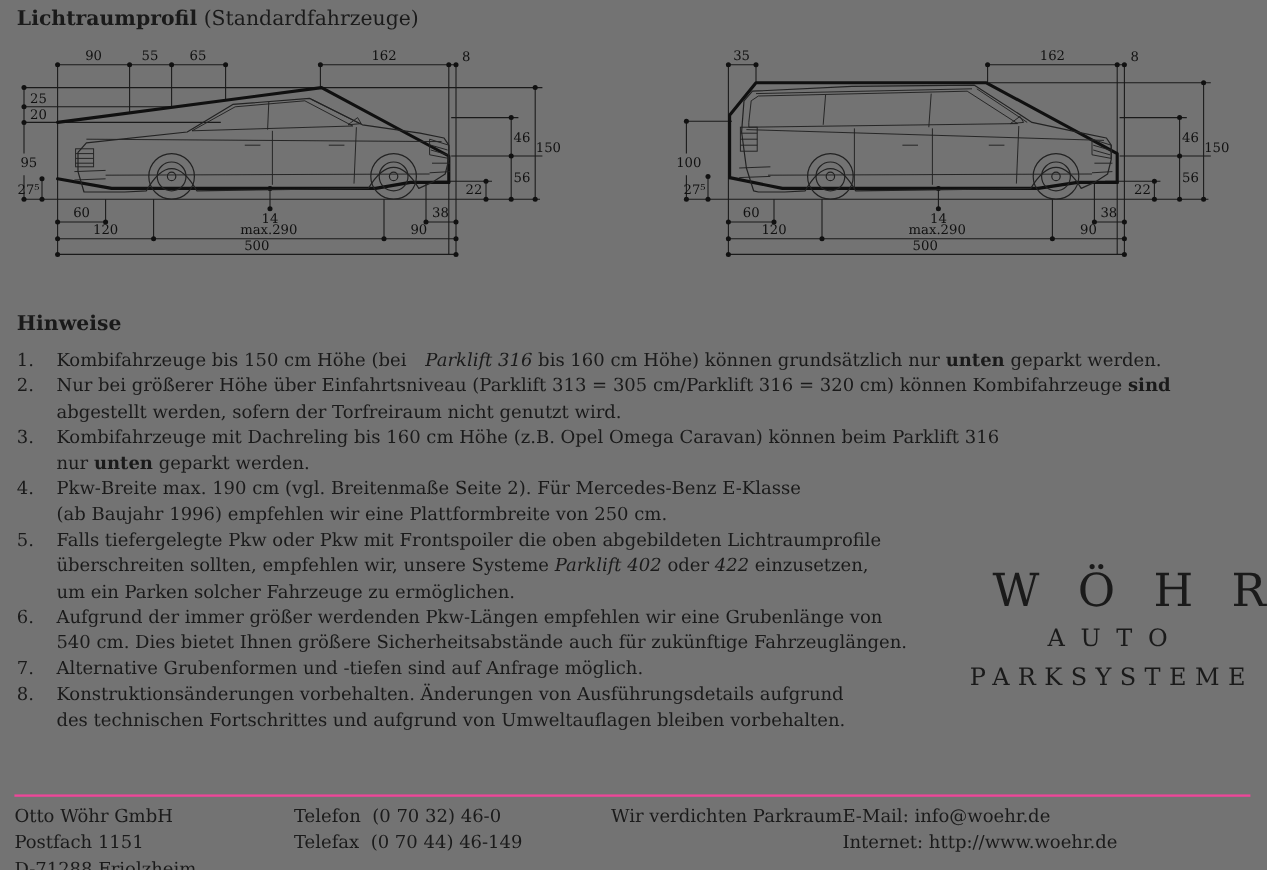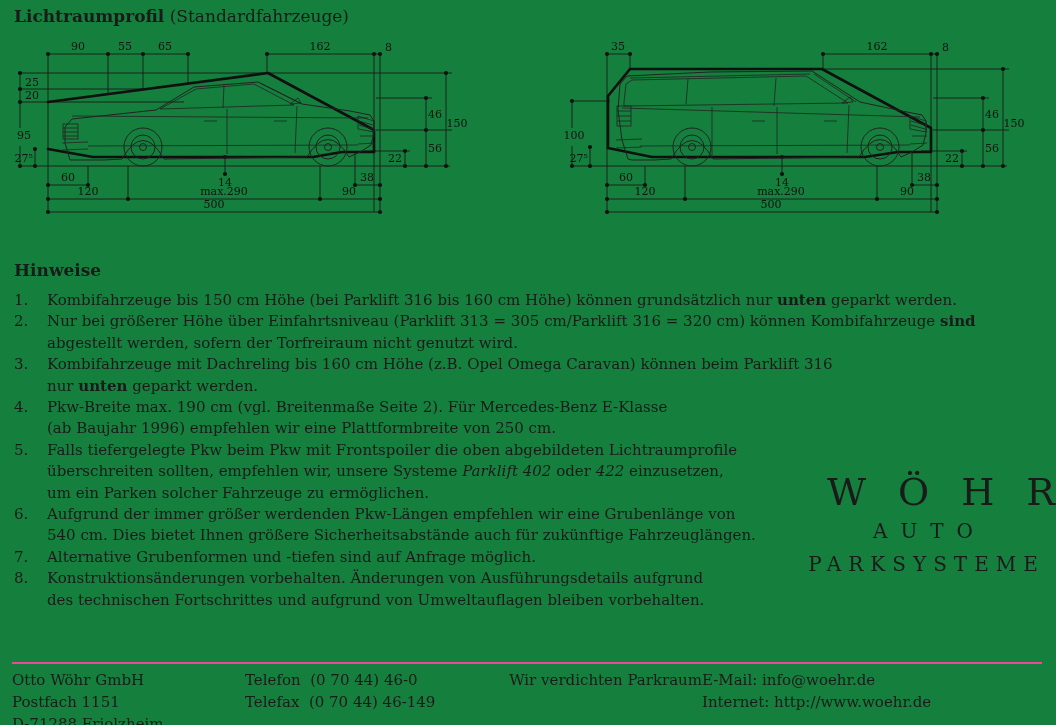--- a/index.html
+++ b/index.html
@@ -1,16 +1,16 @@
 <!DOCTYPE html>
 <html><head>
 <meta charset="utf-8">
 <style>
   html,body{margin:0;padding:0;}
-  .page{position:relative;width:1056px;height:725px;background:#15803d;
+  .page{position:relative;width:1056px;height:725px;background:#737373;
         font-family:"DejaVu Serif",serif;color:#1a1a1a;overflow:hidden;}
   .title{position:absolute;left:14px;top:6px;font-size:17px;}
   .title .t-main{font-weight:bold;}
   svg.diagram{position:absolute;top:40px;}
   #sedan-svg{left:8px;}
   #wagon-svg{left:560px;}
   svg .dim{stroke:#1a1a1a;stroke-width:0.9;fill:none;}
   svg .thick{stroke:#101010;stroke-width:2.6;fill:none;stroke-linejoin:round;stroke-linecap:round;}
   svg .car{stroke:#222;stroke-width:1;fill:none;stroke-linejoin:round;}
   svg .det{stroke:#222;stroke-width:0.8;fill:none;}
@@ -277,40 +277,40 @@
       <text x="221" y="155">max.290</text>
       <text x="347" y="155">90</text>
       <text x="211" y="168">500</text>
     </g>
   </svg>
 
   <div class="notes">
     <div class="notes-heading">Hinweise</div>
     <div class="note">
       <span class="note-num">1.</span>
-      <span class="note-text"><span>Kombifahrzeuge bis 150 cm Höhe (bei </span><span style="">Parklift 316</span><span> bis 160 cm Höhe) können grundsätzlich nur </span><span style="font-weight: bold;">unten</span><span> geparkt werden.</span></span>
+      <span class="note-text"><span>Kombifahrzeuge bis 150 cm Höhe (bei </span><span style="font-style: italic; margin-left: 11px;">Parklift 316</span><span> bis 160 cm Höhe) können grundsätzlich nur </span><span style="font-weight: bold;">unten</span><span> geparkt werden.</span></span>
     </div>
     <div class="note">
       <span class="note-num">2.</span>
       <span class="note-text"><span>Nur bei größerer Höhe über Einfahrtsniveau (Parklift 313 = 305 cm/Parklift 316 = 320 cm) können Kombifahrzeuge </span><span style="font-weight: bold;">sind</span><span>
 abgestellt werden, sofern der Torfreiraum nicht genutzt wird.</span></span>
     </div>
     <div class="note">
       <span class="note-num">3.</span>
       <span class="note-text"><span>Kombifahrzeuge mit Dachreling bis 160 cm Höhe (z.B. Opel Omega Caravan) können beim Parklift 316
 nur </span><span style="font-weight: bold;">unten</span><span> geparkt werden.</span></span>
     </div>
     <div class="note">
       <span class="note-num">4.</span>
       <span class="note-text"><span>Pkw-Breite max. 190 cm (vgl. Breitenmaße Seite 2). Für Mercedes-Benz E-Klasse
 (ab Baujahr 1996) empfehlen wir eine Plattformbreite von 250 cm.</span></span>
     </div>
     <div class="note">
       <span class="note-num">5.</span>
-      <span class="note-text"><span>Falls tiefergelegte Pkw beim Pkw mit Frontspoiler die oben abgebildeten Lichtraumprofile
+      <span class="note-text"><span>Falls tiefergelegte Pkw oder Pkw mit Frontspoiler die oben abgebildeten Lichtraumprofile
 überschreiten sollten, empfehlen wir, unsere Systeme </span><span style="font-style: italic;">Parklift 402</span><span> oder </span><span style="font-style: italic;">422</span><span> einzusetzen,
 um ein Parken solcher Fahrzeuge zu ermöglichen.</span></span>
     </div>
     <div class="note">
       <span class="note-num">6.</span>
       <span class="note-text"><span>Aufgrund der immer größer werdenden Pkw-Längen empfehlen wir eine Grubenlänge von
 540 cm. Dies bietet Ihnen größere Sicherheitsabstände auch für zukünftige Fahrzeuglängen.</span></span>
     </div>
     <div class="note">
       <span class="note-num">7.</span>
@@ -329,21 +329,21 @@
     <div class="logo-park">PARKSYSTEME</div>
   </div>
 
   <div class="footer">
     <div class="footer-col col-address">
       <div class="footer-line">Otto Wöhr GmbH</div>
       <div class="footer-line">Postfach 1151</div>
       <div class="footer-line">D-71288 Friolzheim</div>
     </div>
     <div class="footer-col col-phone">
-      <div class="footer-line">Telefon  (0 70 44) 46-0</div>
+      <div class="footer-line">Telefon  (0 70 32) 46-0</div>
       <div class="footer-line">Telefax  (0 70 44) 46-149</div>
     </div>
     <div class="footer-col col-tagline">
       <div class="footer-line">Wir verdichten Parkraum</div>
     </div>
     <div class="footer-col col-online">
       <div class="footer-line">E-Mail: info@woehr.de</div>
       <div class="footer-line">Internet: http://www.woehr.de</div>
     </div>
   </div>

